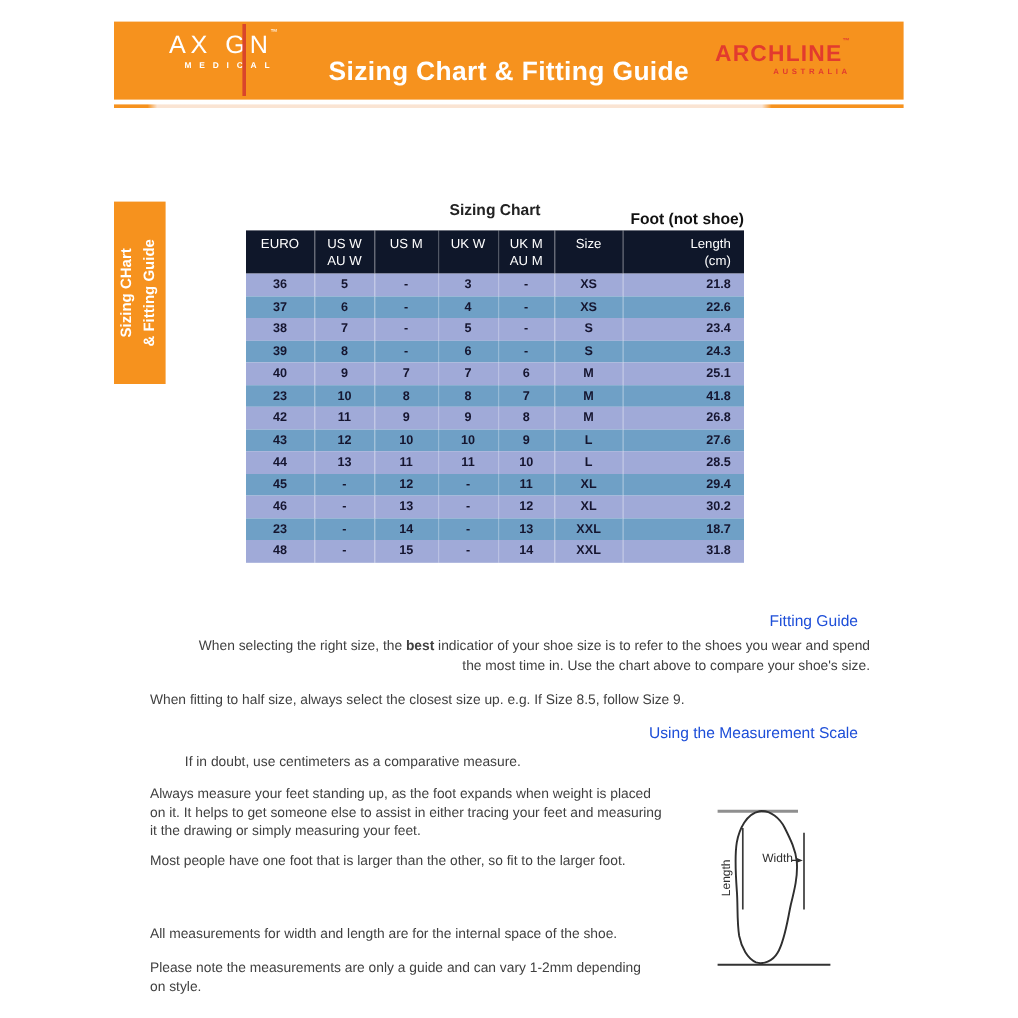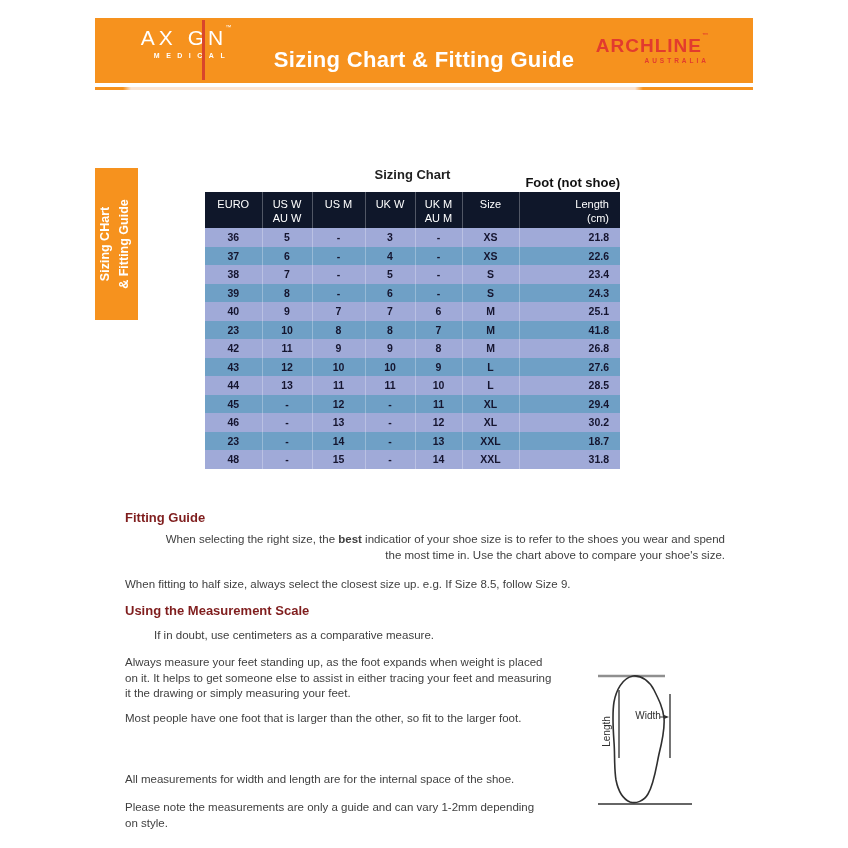--- a/index.html
+++ b/index.html
@@ -34,21 +34,21 @@
   .sizing-table { position:absolute; left:205px; top:192px; width:415px; border-collapse:collapse; table-layout:fixed; }
   .sizing-table th { background:#0f172a; color:#ffffff; font-size:11px; font-weight:normal; vertical-align:top;
     padding-top:6px; height:36px; text-align:center; white-space:pre-line; line-height:1.25; }
   .sizing-table td { height:18.5px; text-align:center; font-size:10.5px; font-weight:bold; color:#15152f; }
   .sizing-table td + td, .sizing-table th + th { border-left:1px solid rgba(255,255,255,0.28); }
   .sizing-table th:last-child, .sizing-table td:last-child { text-align:right; padding-right:11px; }
   .sizing-table tr.row-a td { background:#6FA0C6; }
   .sizing-table tr.row-b td { background:#A0AAD8;margin-top:42px; }
 
   
-  .section-heading { position:absolute; left:125px; width:590px; text-align:left; font-size:13px; font-weight:bold; color:#7f1d1d; }
+  .section-heading { position:absolute; left:125px; width:590px; text-align:right; font-size:13px; font-weight:normal; color:#1d4ed8; }
   .para { position:absolute; left:125px; font-size:11.5px; color:#3f3f3f; line-height:1.35; white-space:pre-line; }
 
   
   .foot-diagram { position:absolute; left:588px; top:656px; width:112px; height:152px; }
   .foot-diagram svg { position:absolute; left:0; top:0; }
   .width-label { position:absolute; left:40px; top:54px; width:40px; text-align:center; font-size:10px; color:#2e2e2e; }
   .length-label { position:absolute; left:-12px; top:70px; width:60px; text-align:center; font-size:10px; color:#2e2e2e; transform:rotate(-90deg); }
 </style>
 </head>
 <body>

